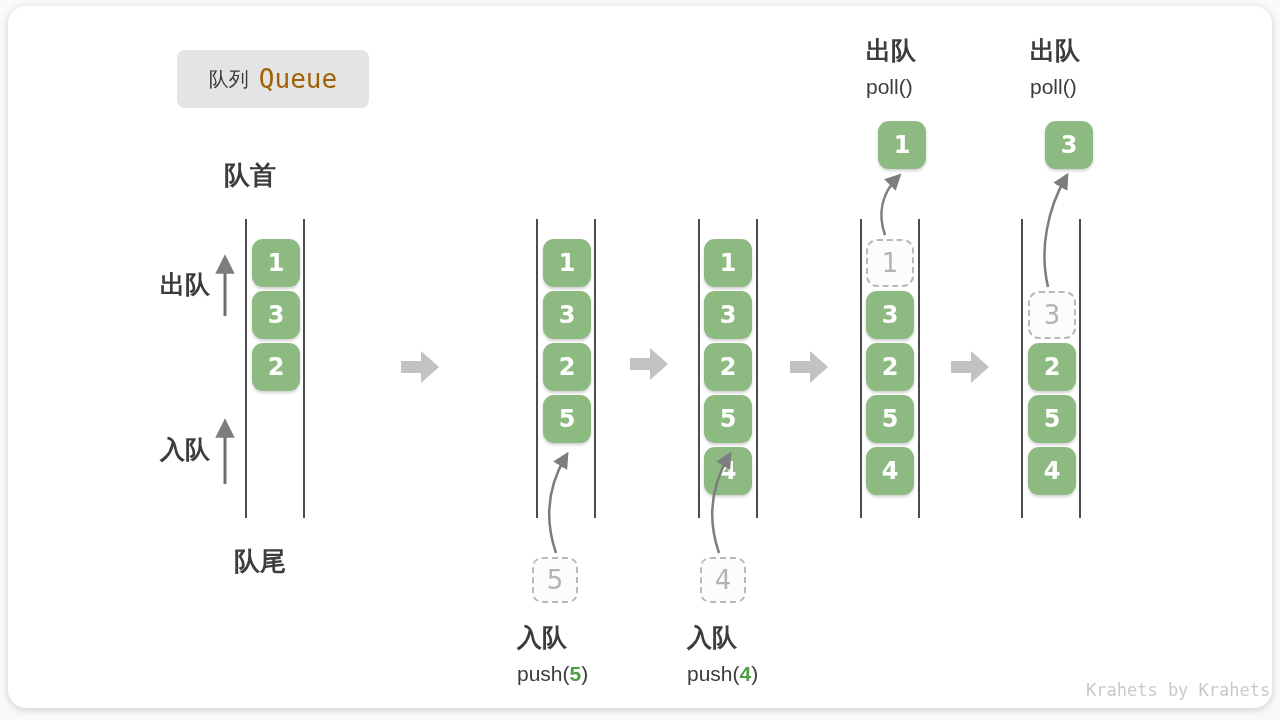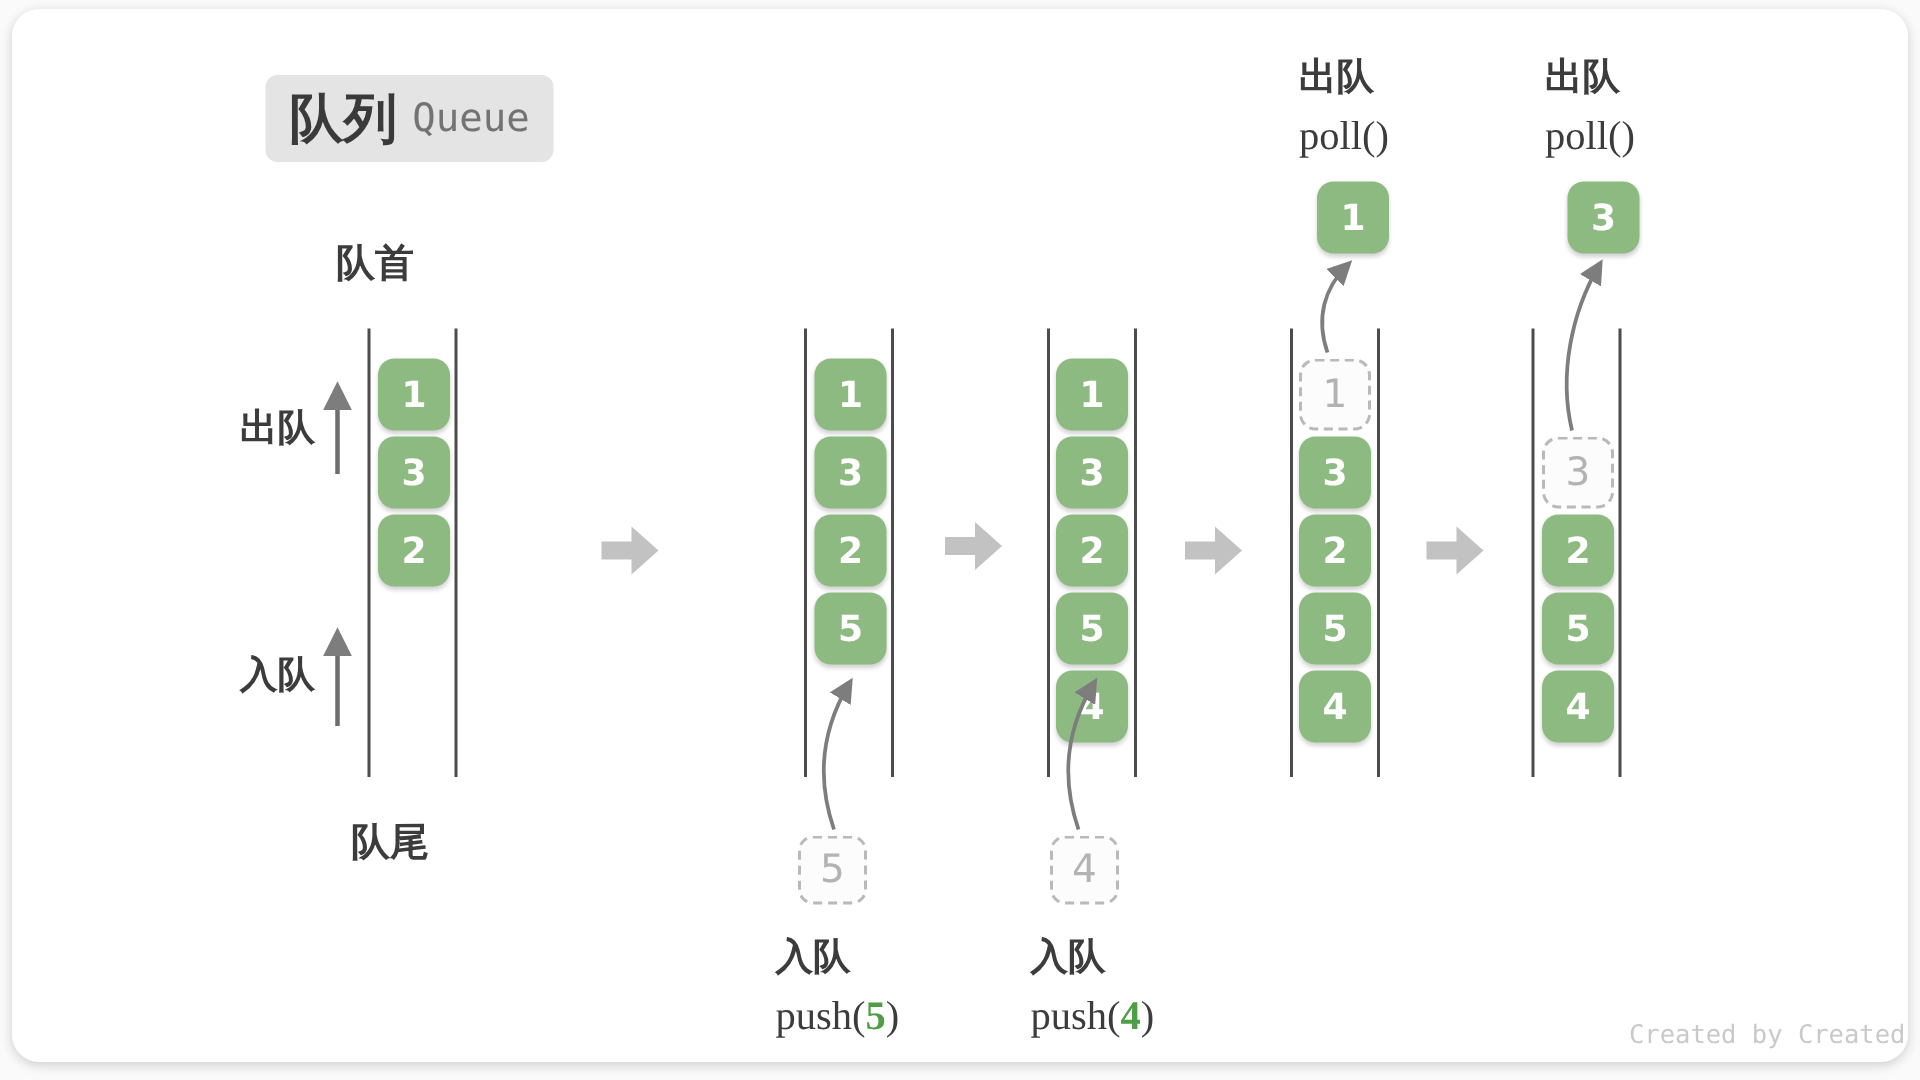--- a/index.html
+++ b/index.html
@@ -8,22 +8,22 @@
   .card {
     position: absolute; left: 8px; top: 6px; width: 1264px; height: 702px;
     background: #ffffff; border-radius: 18px;
     box-shadow: 0 2px 8px rgba(0,0,0,0.18);
   }
   .badge {
     position: absolute; left: 169px; top: 44px; width: 192px; height: 58px;
     background: #e4e4e4; border-radius: 8px;
     display: flex; align-items: center; justify-content: center; gap: 10px;
   }
-  .badge .zh { font-size: 36px; font-weight: bold; color: #3a3a3a; }
-  .badge .en { font-family: "DejaVu Sans Mono", "Liberation Mono", monospace; font-size: 26px; color: #737373; }
+  .badge .zh { font-size: 20px; font-weight: normal; color: #3a3a3a; }
+  .badge .en { font-family: "DejaVu Sans Mono", "Liberation Mono", monospace; font-size: 26px; color: #a16207; }
 
   .zh-label { position: absolute; font-size: 26px; font-weight: bold; color: #3c3c3c; white-space: nowrap; }
   .side-label { position: absolute; font-size: 25px; font-weight: bold; color: #3c3c3c; white-space: nowrap; }
 
   .col {
     position: absolute; top: 213px; height: 299px; width: 60px;
     border-left: 2px solid #4c4c4c; border-right: 2px solid #4c4c4c;
   }
 
   .blk {
@@ -36,22 +36,22 @@
   .blk.ghost {
     background: #fcfcfc; border: 2px dashed #b9b9b9;
     color: #b3b3b3; font-weight: normal; font-size: 26px;
     box-shadow: none;
   }
   .blk.pending { width: 46px; height: 46px; border-radius: 10px; }
 
   .op-label { position: absolute; white-space: nowrap; }
   .op-label .line1 { font-size: 25px; font-weight: bold; color: #3c3c3c; }
   .op-label .line2 {
-    margin-top: 8px; font-family: Liberation Serif, serif;
-    font-size: 27px; color: #3c3c3c;
+    margin-top: 8px; font-family: Liberation Sans, sans-serif;
+    font-size: 21px; color: #3c3c3c;
   }
   .op-label .arg { color: #4f9e45; font-weight: bold; }
 
   .overlay { position: absolute; left: 0; top: 0; width: 1280px; height: 720px; pointer-events: none; }
 
   .watermark {
     position: absolute; left: 1078px; top: 674px;
     font-family: "DejaVu Sans Mono", "Liberation Mono", monospace;
     font-size: 17px; color: #c9c9c9; white-space: nowrap;
   }
@@ -141,15 +141,15 @@
 
       <path d="M 877,229 C 869,206 875,186 890,171" stroke="#7d7d7d" stroke-width="2.5" fill="none" marker-end="url(#ah)"></path>
       <path d="M 1040,281 C 1031,243 1040,202 1058,171" stroke="#7d7d7d" stroke-width="2.5" fill="none" marker-end="url(#ah)"></path>
 
       <path d="M 0,11 L 20,11 L 20,1 L 38,17 L 20,33 L 20,23 L 0,23 Z" transform="translate(393,344)" fill="#c2c2c2"></path>
       <path d="M 0,11 L 20,11 L 20,1 L 38,17 L 20,33 L 20,23 L 0,23 Z" transform="translate(622,341)" fill="#c2c2c2"></path>
       <path d="M 0,11 L 20,11 L 20,1 L 38,17 L 20,33 L 20,23 L 0,23 Z" transform="translate(782,344)" fill="#c2c2c2"></path>
       <path d="M 0,11 L 20,11 L 20,1 L 38,17 L 20,33 L 20,23 L 0,23 Z" transform="translate(943,344)" fill="#c2c2c2"></path>
     </svg>
 
-    <div class="watermark">Created by Created</div>
+    <div class="watermark">Krahets by Krahets</div>
   </div>
 </div>
 
 </body></html>

